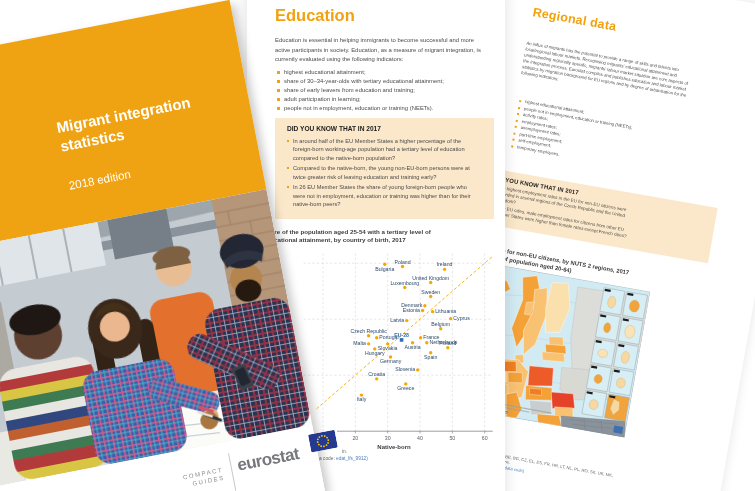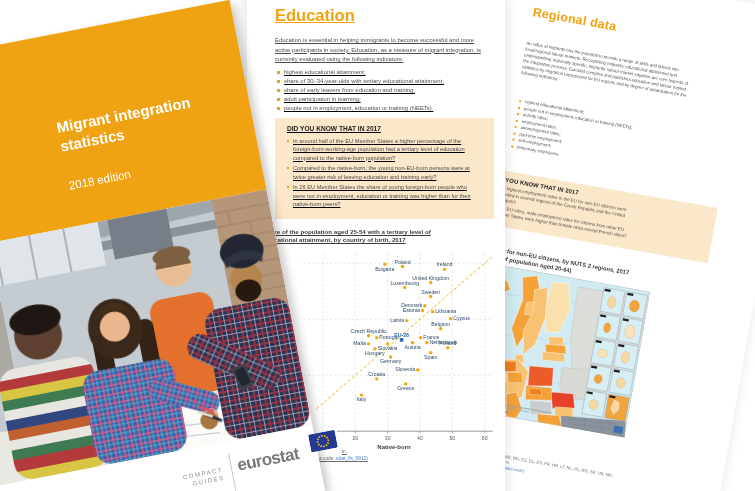--- a/index.html
+++ b/index.html
@@ -26,21 +26,21 @@
   #rd-dyk .sq-list{margin-top:3px;font-size:4.5px;width:152px;}
   #rd-dyk .sq-list li{line-height:5.9px;margin-bottom:2px;}
   .map-title{left:66px;font-size:5.8px;font-weight:bold;color:#3d3d3d;white-space:nowrap;}
   #map-fig{left:68px;top:302px;width:158px;height:148px;}
   #rd-foot{left:112px;top:487px;font-size:4.2px;color:#6b6b6b;line-height:5.4px;}
   #rd-foot .lnk{color:#4C7FC4;}
 
   
   #sheet-mid{left:247px;top:-10px;width:258px;height:520px;z-index:2;
     box-shadow:0 0 14px rgba(0,0,0,.13);}
-  #sheet-mid .abs{position:absolute;text-decoration:underline;}
+  #sheet-mid .abs{position:absolute;}
   #ed-heading{left:28px;top:16px;font-size:16.5px;}
   #ed-intro{left:28px;top:46px;width:214px;font-size:5.9px;line-height:9.6px;color:#4c4c4c;}
   #ed-list{left:30px;top:78px;font-size:5.9px;}
   #ed-list li{line-height:9px;padding-left:7px;}
   #ed-list li::before{top:3px;width:2.6px;height:2.6px;}
   #ed-dyk{left:28px;top:128px;width:219px;padding:7px 10px 8px 12px;box-sizing:border-box;}
   #ed-dyk .dyk-title{font-size:6.6px;font-weight:bold;color:#1d1d1d;}
   #ed-dyk .sq-list{margin-top:5px;font-size:5.7px;width:192px;}
   #ed-dyk .sq-list li{line-height:8.3px;margin-bottom:2.5px;}
   #ed-dyk .sq-list li::before{top:2.5px;}

